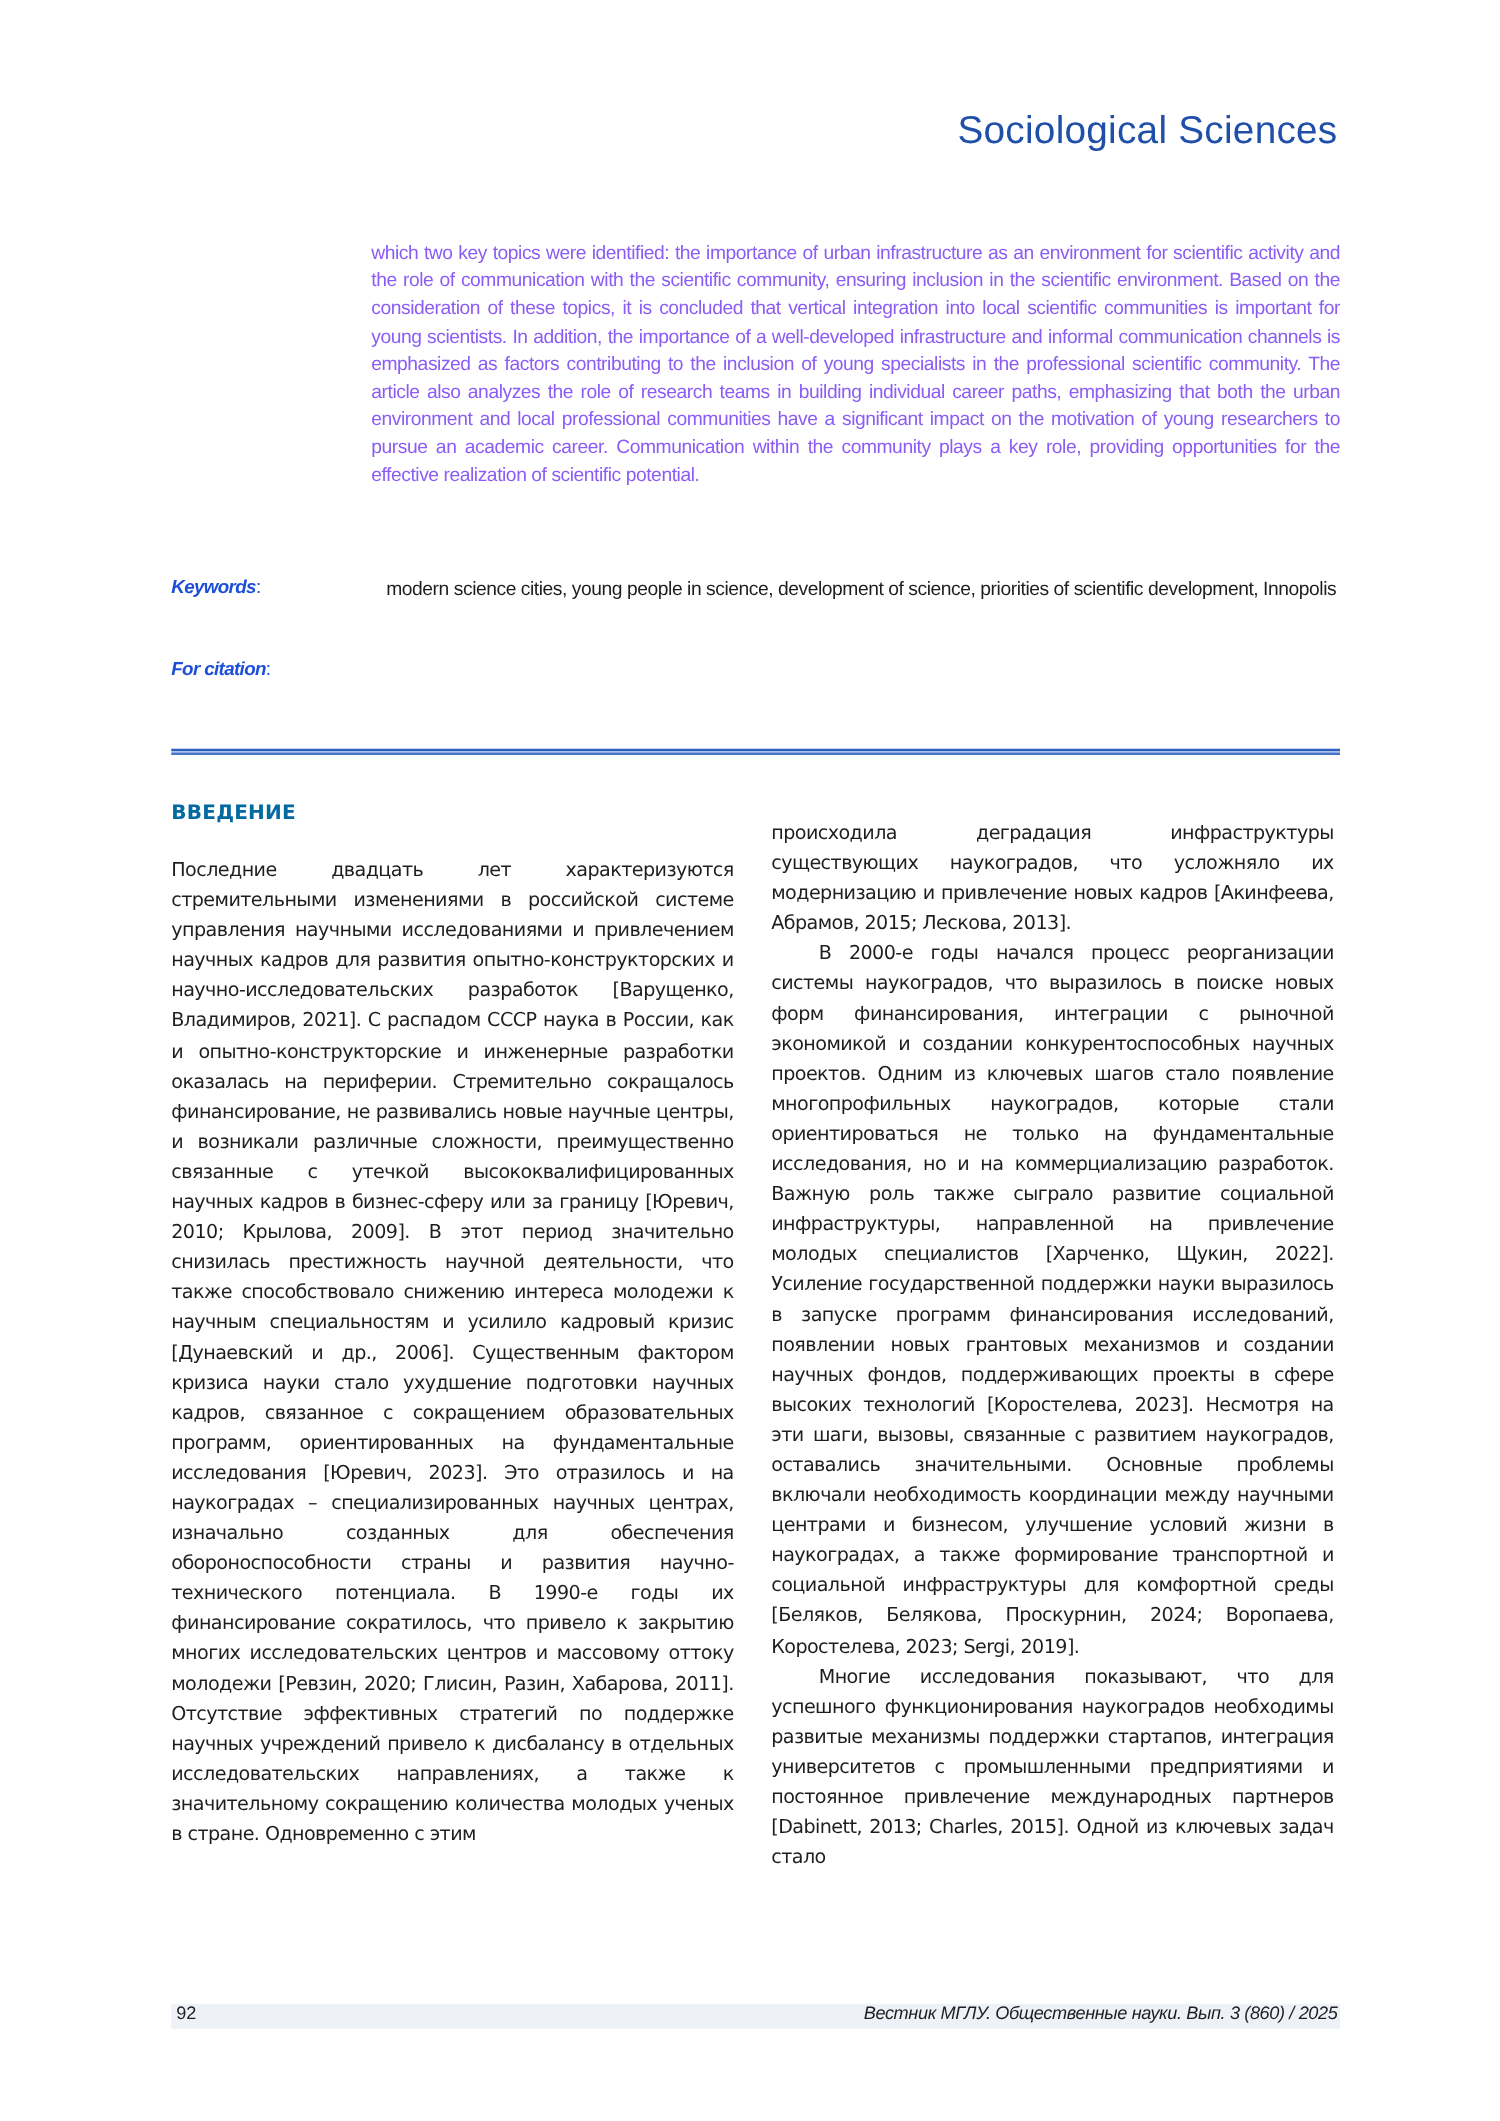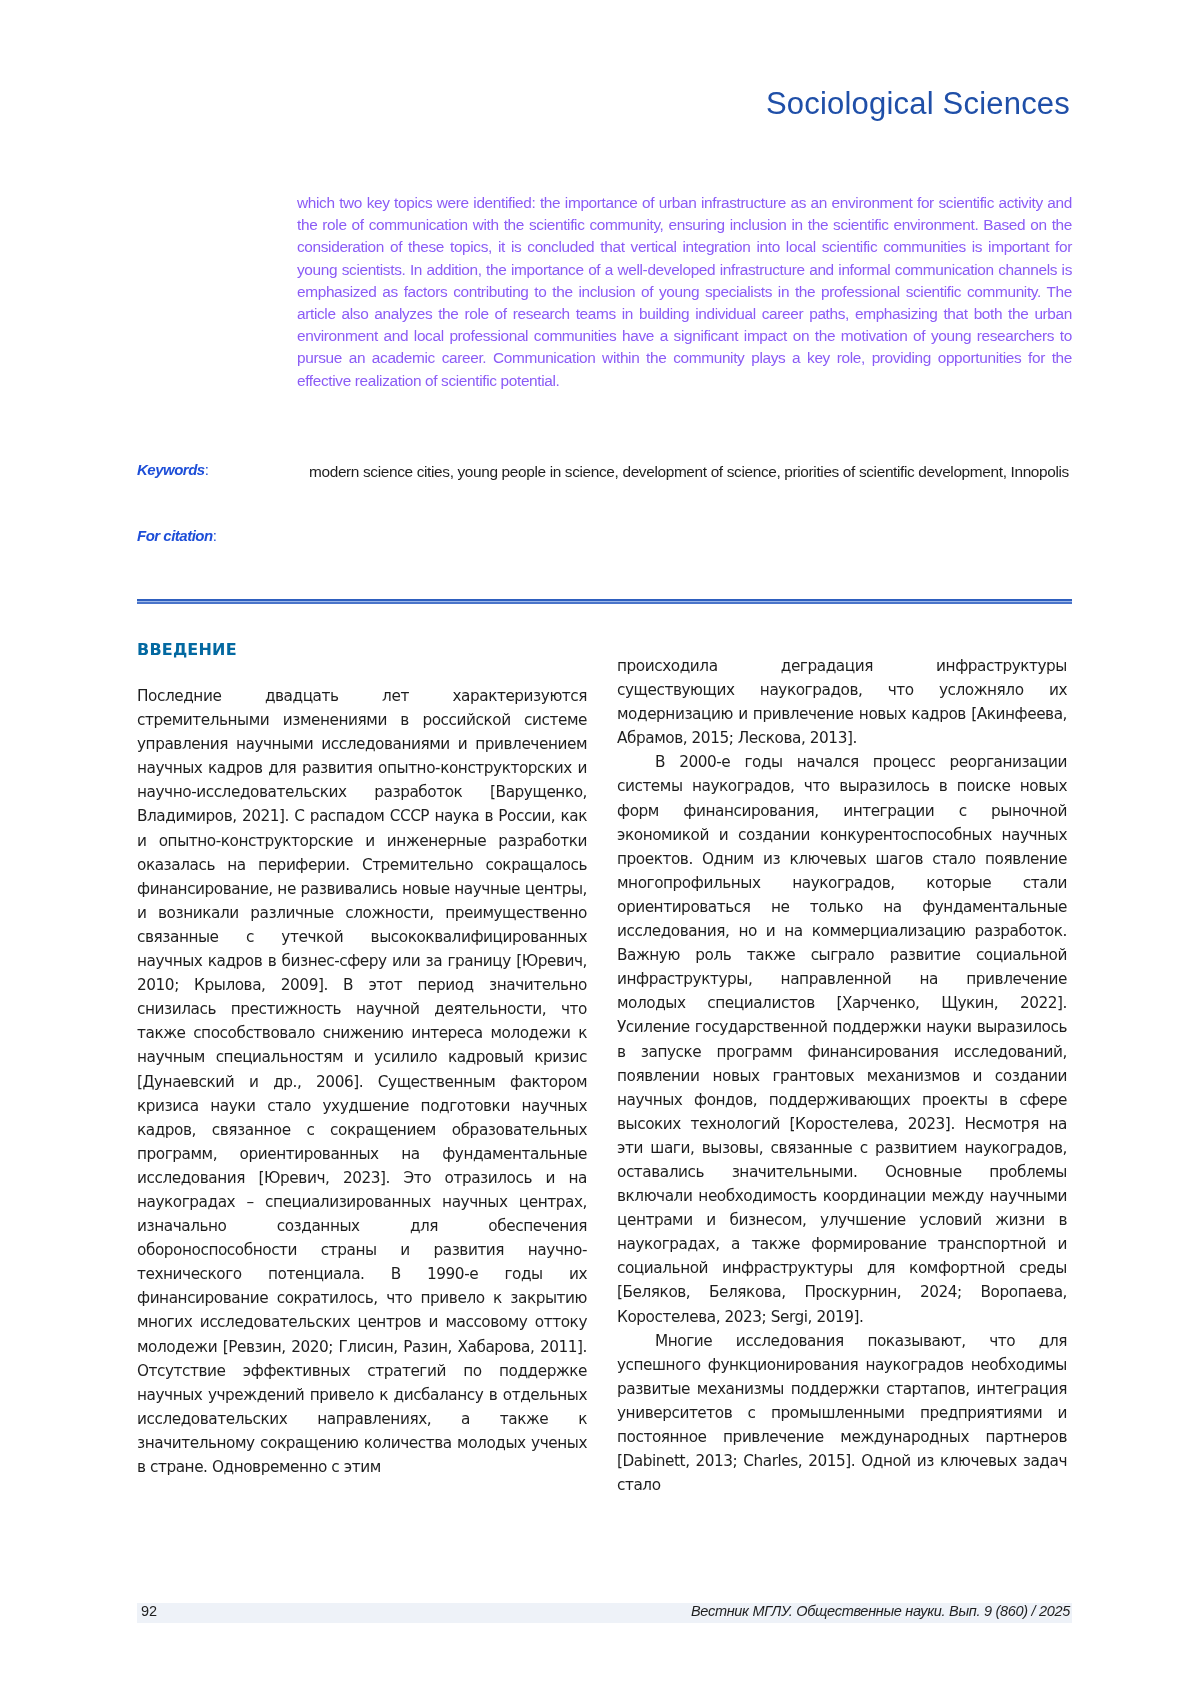--- a/index.html
+++ b/index.html
@@ -68,14 +68,14 @@
 </div>
 
 <div class="col col-right">
   <p>происходила деградация инфраструктуры существующих наукоградов, что усложняло их модернизацию и привлечение новых кадров [Акинфеева, Абрамов, 2015; Лескова, 2013].</p>
   <p class="indent">В 2000-е годы начался процесс реорганизации системы наукоградов, что выразилось в поиске новых форм финансирования, интеграции с рыночной экономикой и создании конкурентоспособных научных проектов. Одним из ключевых шагов стало появление многопрофильных наукоградов, которые стали ориентироваться не только на фундаментальные исследования, но и на коммерциализацию разработок. Важную роль также сыграло развитие социальной инфраструктуры, направленной на привлечение молодых специалистов [Харченко, Щукин, 2022]. Усиление государственной поддержки науки выразилось в запуске программ финансирования исследований, появлении новых грантовых механизмов и создании научных фондов, поддерживающих проекты в сфере высоких технологий [Коростелева, 2023]. Несмотря на эти шаги, вызовы, связанные с развитием наукоградов, оставались значительными. Основные проблемы включали необходимость координации между научными центрами и бизнесом, улучшение условий жизни в наукоградах, а также формирование транспортной и социальной инфраструктуры для комфортной среды [Беляков, Белякова, Проскурнин, 2024; Воропаева, Коростелева, 2023; Sergi, 2019].</p>
   <p class="indent">Многие исследования показывают, что для успешного функционирования наукоградов необходимы развитые механизмы поддержки стартапов, интеграция университетов с промышленными предприятиями и постоянное привлечение международных партнеров [Dabinett, 2013; Charles, 2015]. Одной из ключевых задач стало</p>
 </div>
 
 <div class="footer">
   <span class="footer-page">92</span>
-  <span class="footer-journal">Вестник МГЛУ. Общественные науки. Вып. 9 (860) / 2025</span>
+  <span class="footer-journal">Вестник МГЛУ. Общественные науки. Вып. 3 (860) / 2025</span>
 </div>
 
 </body></html>

